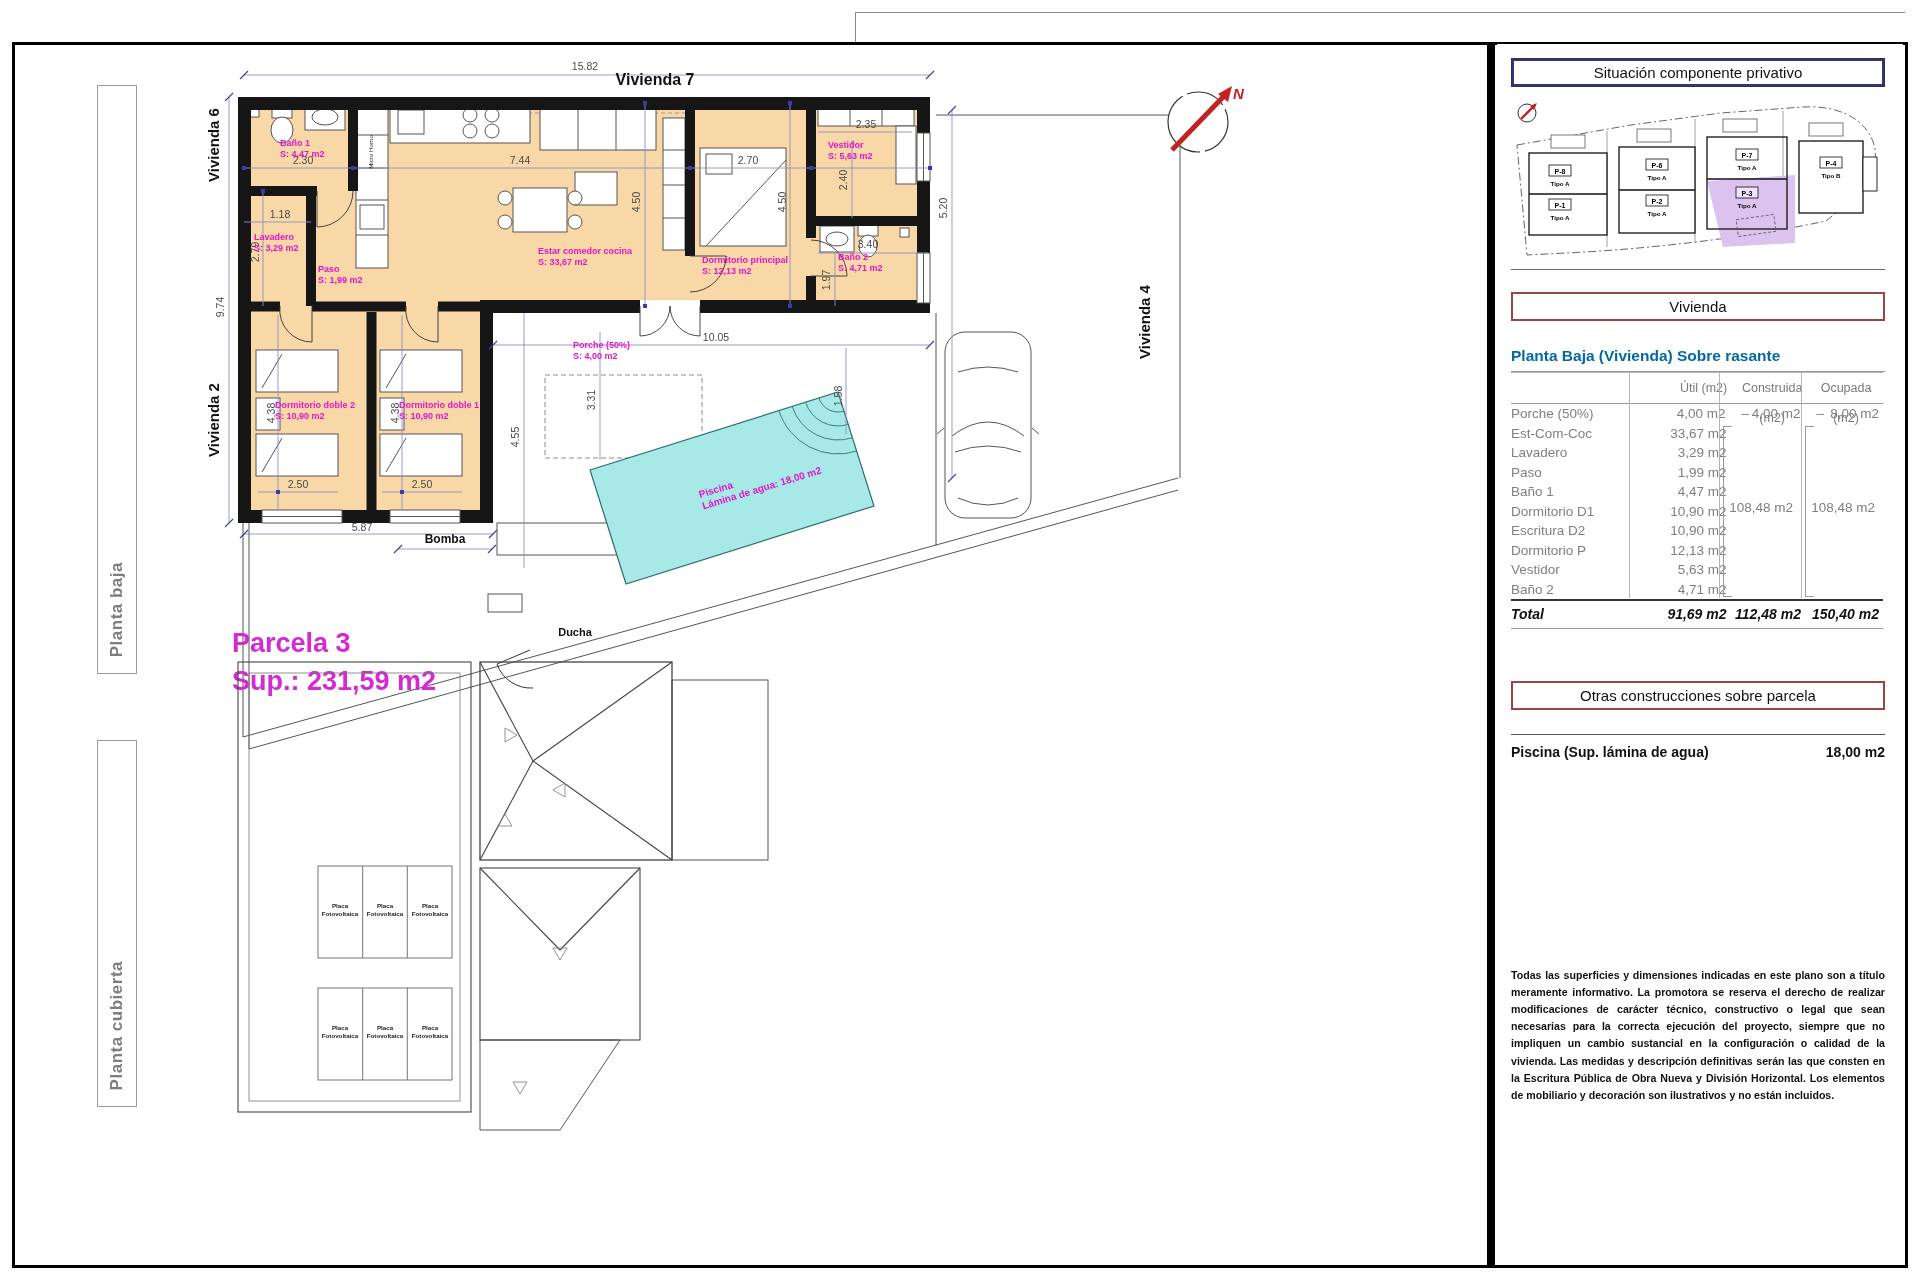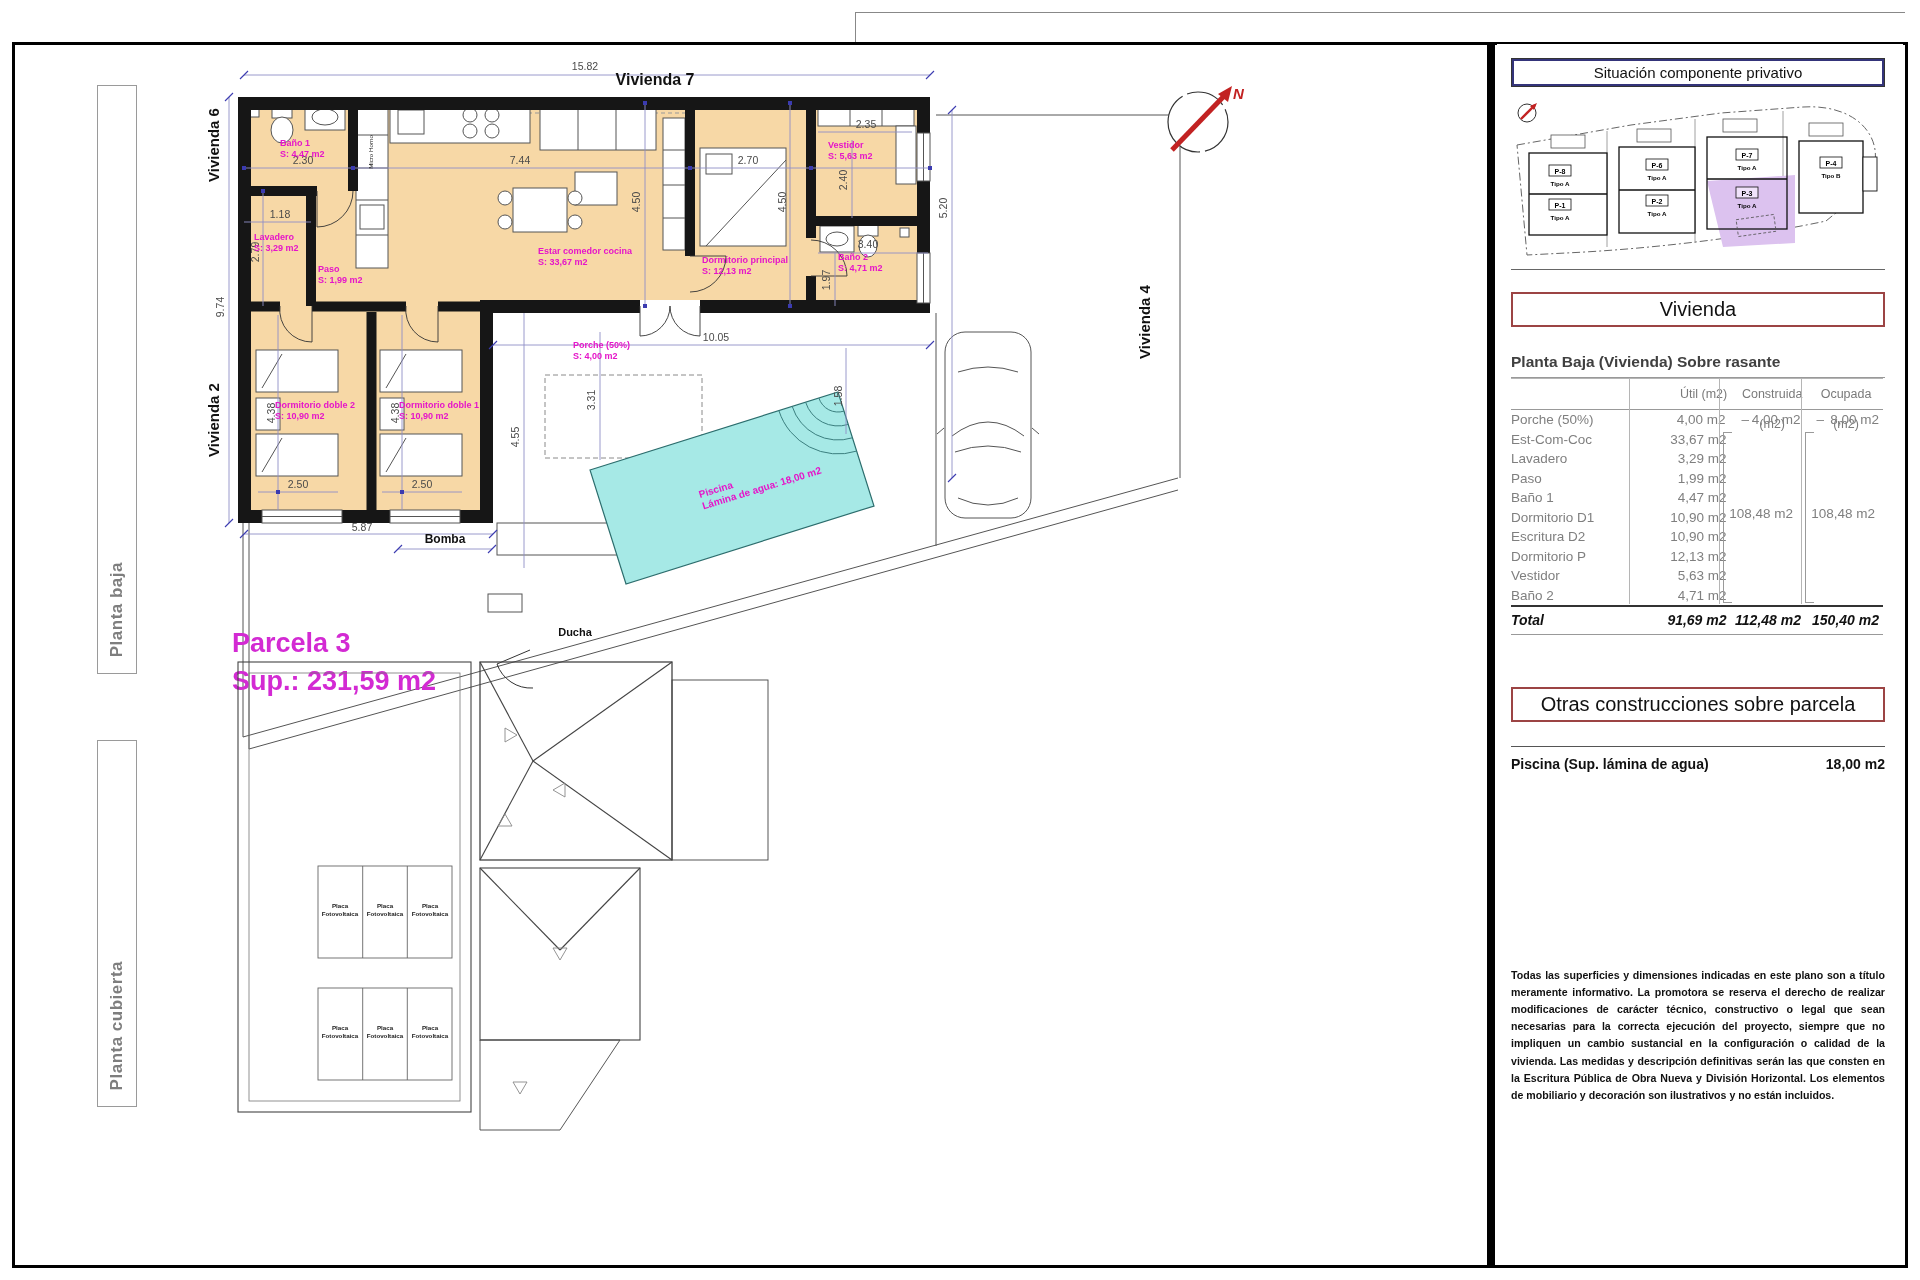--- a/index.html
+++ b/index.html
@@ -11,25 +11,25 @@
   #notch-h{left:855px;top:12px;width:1050px;height:1px;background:#888;}
   #divider{left:1487px;top:42px;width:8px;height:1223px;background:#000;}
   
   .side-box{border:1px solid #9a9a9a;background:#fff;display:flex;justify-content:center;align-items:flex-end;}
   .side-box span{writing-mode:vertical-rl;transform:rotate(180deg);font-weight:bold;font-size:17px;color:#7e7e7e;letter-spacing:.5px;padding:16px 0;}
   #box-pb{left:97px;top:85px;width:38px;height:587px;}
   #box-pc{left:97px;top:740px;width:38px;height:365px;}
   
   #panel{left:1497px;top:44px;width:406px;height:1072px;background:#fff;display:flex;flex-direction:column;padding:14px 18px 12px 14px;box-sizing:border-box;}
   .titlebox{border:1px solid #333;box-shadow:inset 0 0 0 2px #34347a;text-align:center;font-size:15px;color:#111;padding:5px 0;background:#fff;}
-  .redbox{border:2px solid #9c4444;text-align:center;font-size:20px;color:#111;padding:4px 0;background:#fff;}
+  .redbox{border:2px solid #9c4444;text-align:center;font-size:15px;color:#111;padding:4px 0;background:#fff;}
   #site-svg{margin-top:8px;}
   .hr{border-top:1px solid #666;margin-top:4px;}
   #viv-box{margin-top:22px;}
-  #tbl-head{margin-top:26px;font-size:15.5px;font-weight:bold;color:#404040;border-bottom:1px solid #999;padding-bottom:6px;}
+  #tbl-head{margin-top:26px;font-size:15.5px;font-weight:bold;color:#0369a1;border-bottom:1px solid #999;padding-bottom:6px;}
   
   #tbl{position:relative;width:372px;border-top:1px solid #b5b5b5;font-size:13.5px;color:#7f7f7f;}
   .trow{display:flex;height:19.5px;line-height:19.5px;}
   .thead{height:30px;line-height:30px;font-size:12.5px;color:#7a7a7a;border-bottom:1px solid #999;}
   .c-name{width:118px;}
   .c-util{width:90px;text-align:right;padding-right:8px;box-sizing:border-box;margin-left:36px;}
   .c-con{width:82px;text-align:right;padding-right:8px;box-sizing:border-box;}
   .c-ocu{width:82px;text-align:right;padding-right:4px;box-sizing:border-box;}
   .thead .c-con,.thead .c-ocu{text-align:center;padding-right:0;}
   .dashcell{display:flex;justify-content:space-between;padding-left:8px;}

